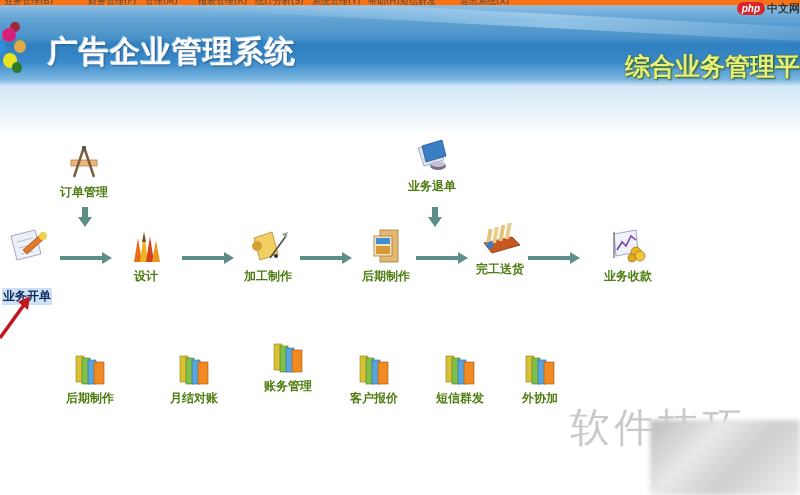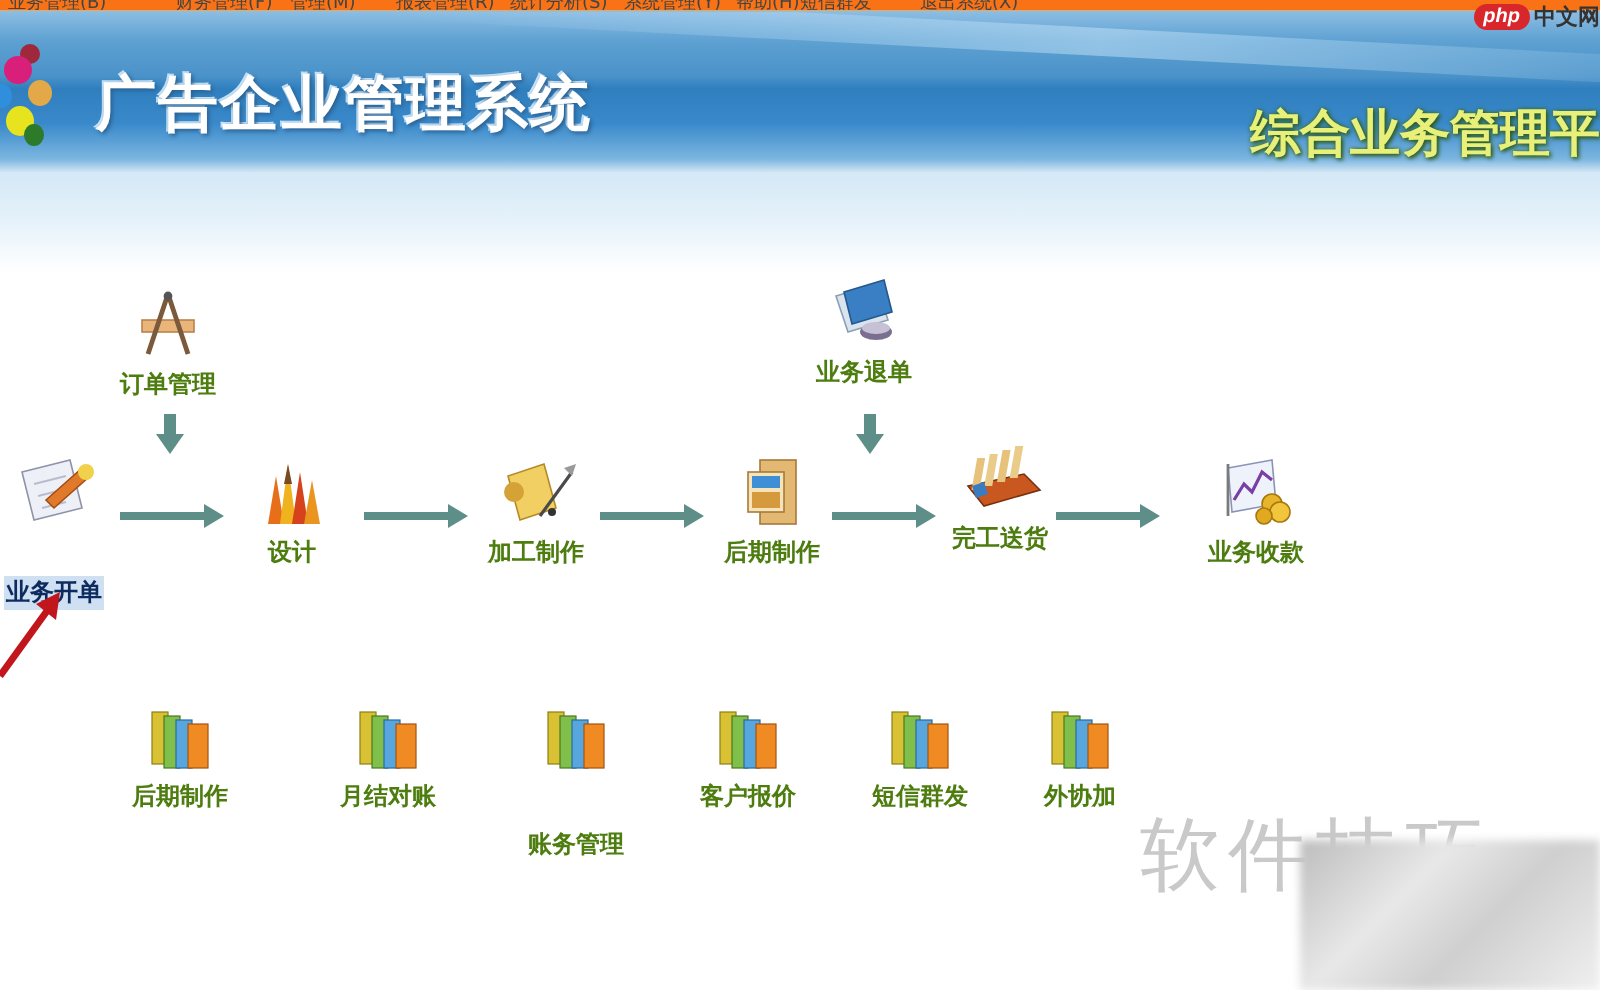--- a/index.html
+++ b/index.html
@@ -273,21 +273,21 @@
     <svg width="36" height="36" viewBox="0 0 36 36">
       <rect x="4" y="6" width="8" height="26" fill="#d8c234" stroke="#8e7e12" stroke-width="0.6"></rect>
       <rect x="10" y="8" width="8" height="26" fill="#7fbf4a" stroke="#4a7a20" stroke-width="0.6"></rect>
       <rect x="16" y="10" width="8" height="24" fill="#57a6dd" stroke="#2a6a9e" stroke-width="0.6"></rect>
       <rect x="22" y="12" width="10" height="22" fill="#f08a22" stroke="#a45310" stroke-width="0.6"></rect>
     </svg>
   </div>
   <div class="label">月结对账</div>
 </div>
 
-<div class="node" style="left:264px;top:350px;gap:24px;">
+<div class="node" style="left:264px;top:338px;">
   <div class="icon">
     <svg width="36" height="36" viewBox="0 0 36 36">
       <rect x="4" y="6" width="8" height="26" fill="#d8c234" stroke="#8e7e12" stroke-width="0.6"></rect>
       <rect x="10" y="8" width="8" height="26" fill="#7fbf4a" stroke="#4a7a20" stroke-width="0.6"></rect>
       <rect x="16" y="10" width="8" height="24" fill="#57a6dd" stroke="#2a6a9e" stroke-width="0.6"></rect>
       <rect x="22" y="12" width="10" height="22" fill="#f08a22" stroke="#a45310" stroke-width="0.6"></rect>
     </svg>
   </div>
   <div class="label">账务管理</div>
 </div>

